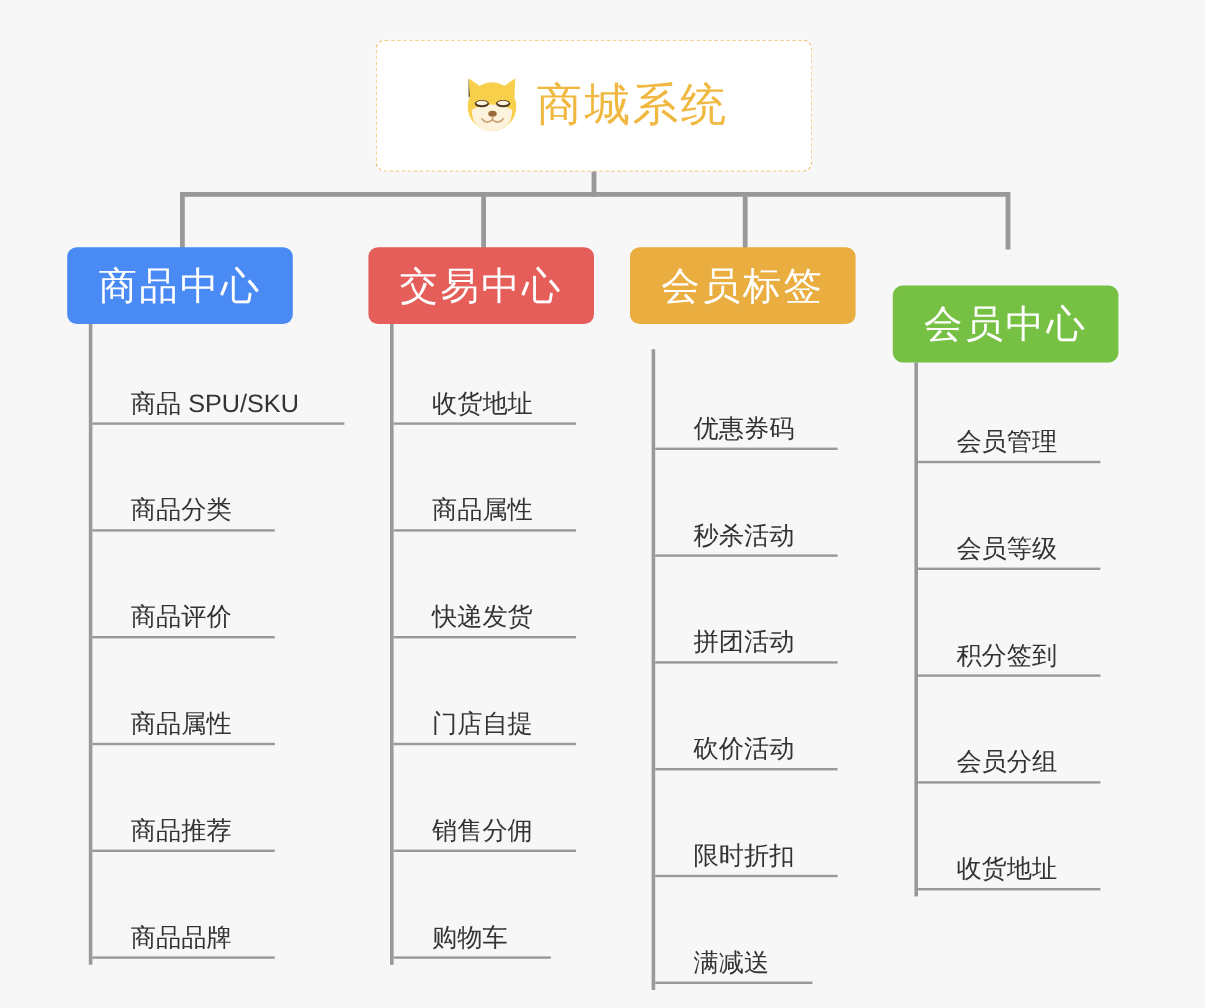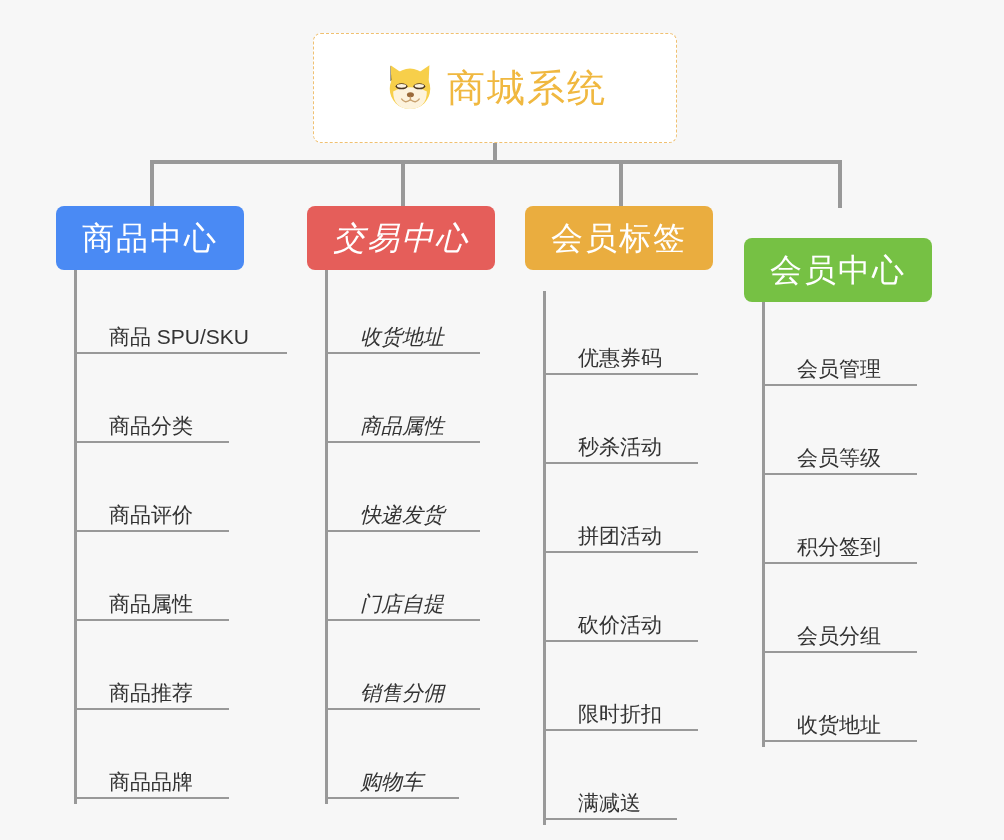--- a/index.html
+++ b/index.html
@@ -176,21 +176,21 @@
           <span class="leaf-label">商品推荐</span>
           <span class="leaf-rule" style="width: 152px; background: rgb(153, 153, 153);"></span>
         </div>
         <div class="leaf-item">
           <span class="leaf-label">商品品牌</span>
           <span class="leaf-rule" style="width: 152px; background: rgb(153, 153, 153);"></span>
         </div>
       </div>
     </div>
     <div class="conn conn-drop" style="left: 401px; background: rgb(153, 153, 153);"></div>
-    <div class="column" style="left: 307px; width: 188px; font-style: italic;">
+    <div class="column" style="left: 307px; width: 188px;">
       <div class="cat-box" style="background: rgb(229, 94, 90); width: 188px;">
         <span class="cat-label">交易中心</span>
       </div>
       <div class="leaf-list" style="border-left-color: rgb(153, 153, 153);">
         <div class="leaf-item">
           <span class="leaf-label">收货地址</span>
           <span class="leaf-rule" style="width: 152px; background: rgb(153, 153, 153);"></span>
         </div>
         <div class="leaf-item">
           <span class="leaf-label">商品属性</span>

